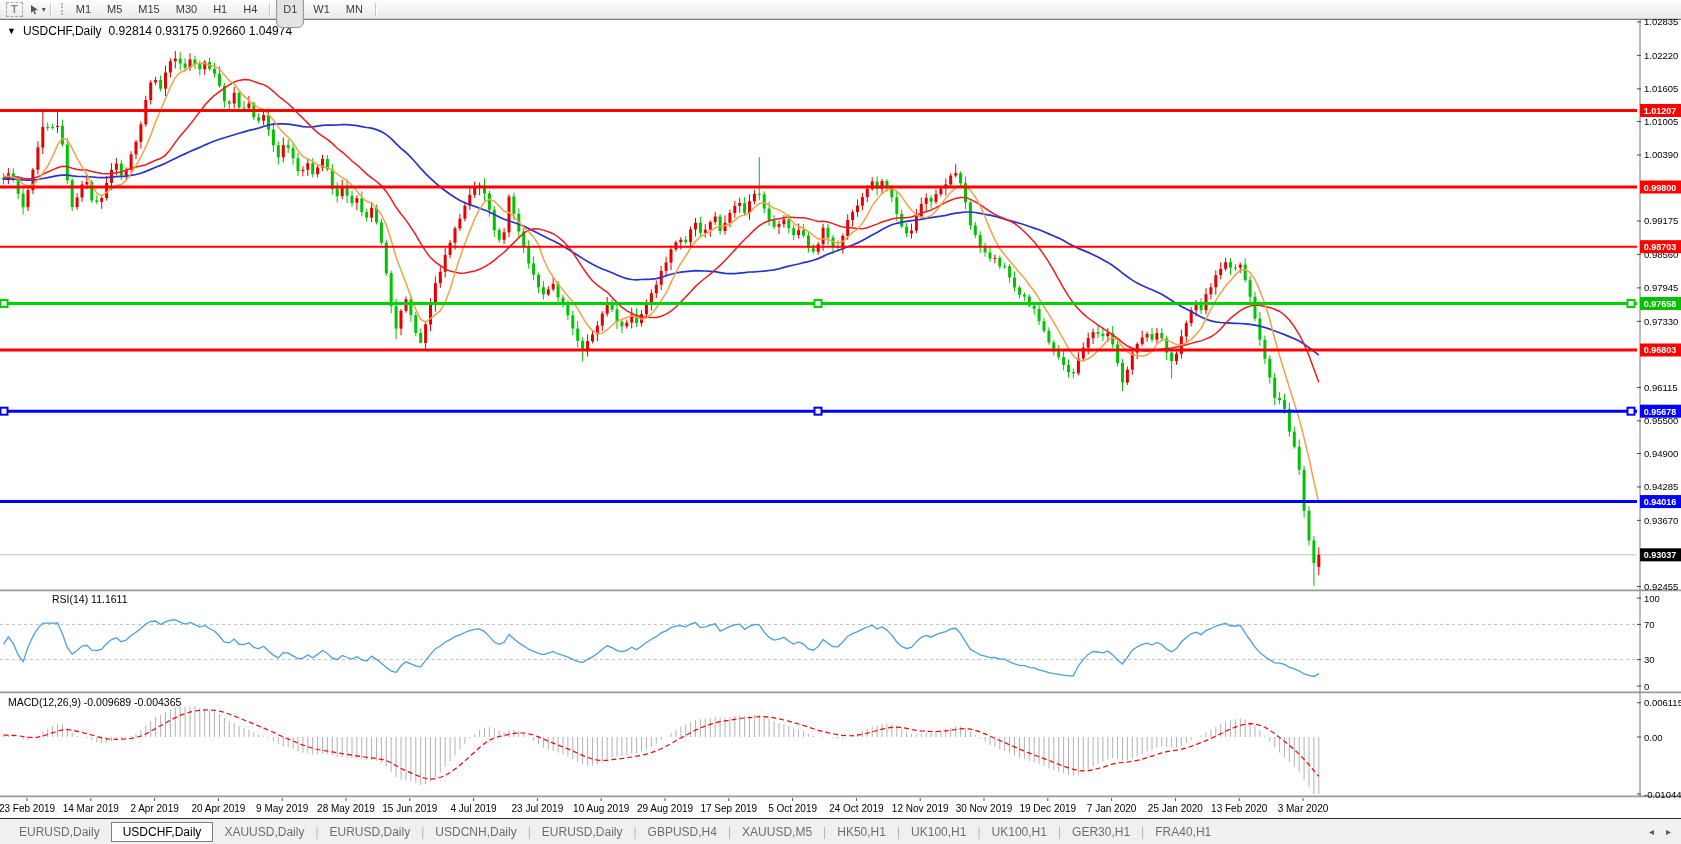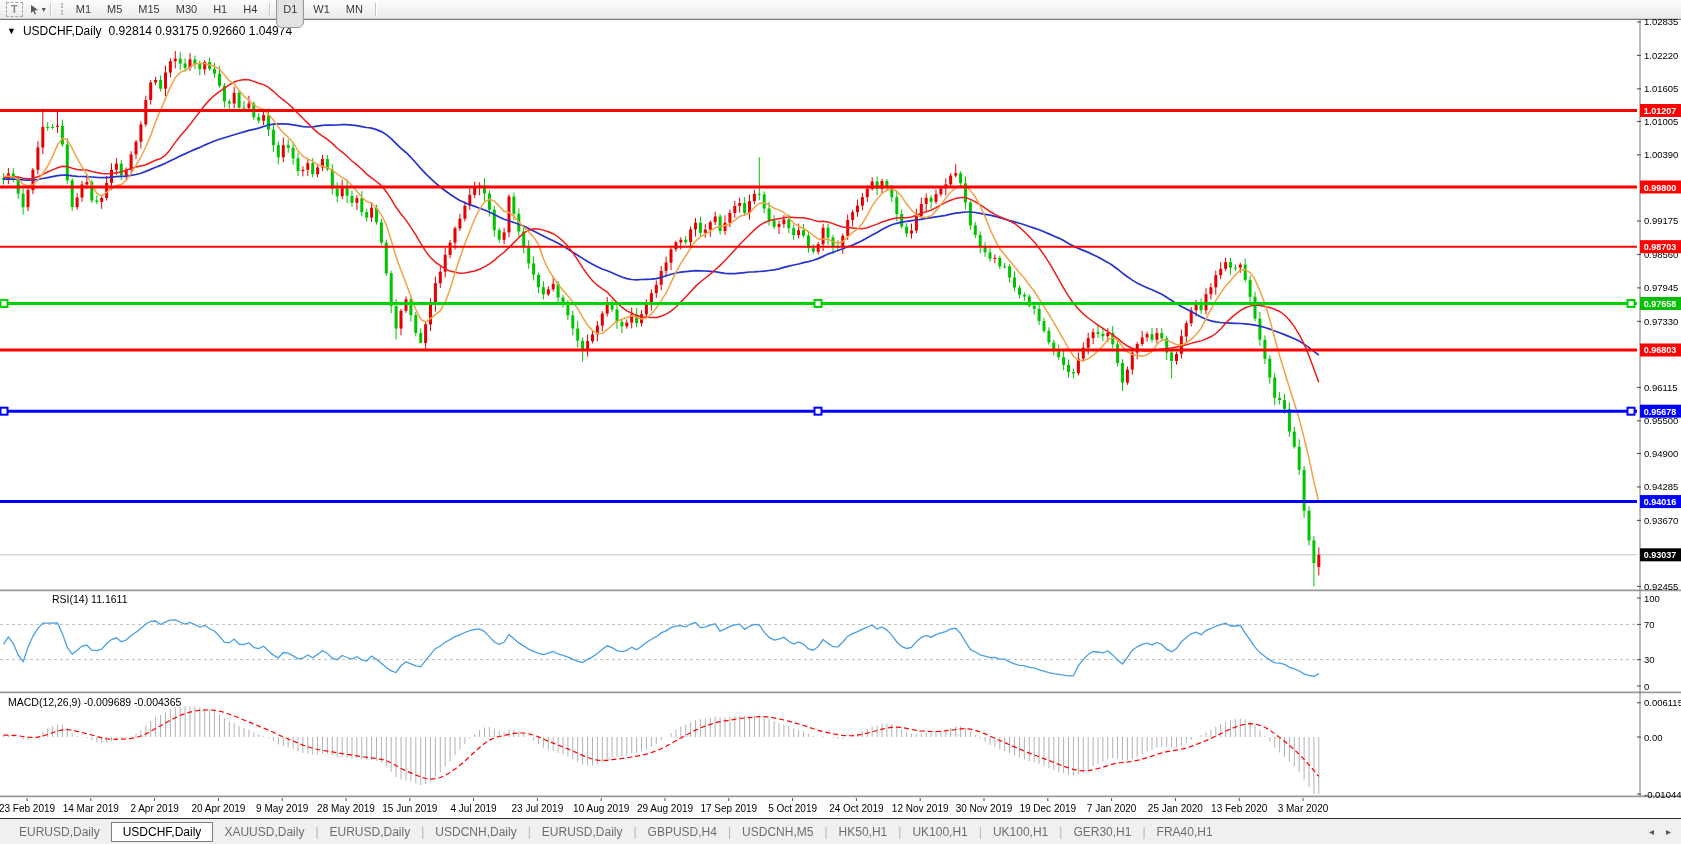--- a/index.html
+++ b/index.html
@@ -516,21 +516,21 @@
       <span class="tab">XAUUSD,Daily</span>
       <span class="tabdiv">|</span>
       <span class="tab">EURUSD,Daily</span>
       <span class="tabdiv">|</span>
       <span class="tab">USDCNH,Daily</span>
       <span class="tabdiv">|</span>
       <span class="tab">EURUSD,Daily</span>
       <span class="tabdiv">|</span>
       <span class="tab">GBPUSD,H4</span>
       <span class="tabdiv">|</span>
-      <span class="tab">USDCNH,M5</span>
+      <span class="tab">XAUUSD,M5</span>
       <span class="tabdiv">|</span>
       <span class="tab">HK50,H1</span>
       <span class="tabdiv">|</span>
       <span class="tab">UK100,H1</span>
       <span class="tabdiv">|</span>
       <span class="tab">UK100,H1</span>
       <span class="tabdiv">|</span>
       <span class="tab">GER30,H1</span>
       <span class="tabdiv">|</span>
       <span class="tab">FRA40,H1</span>

